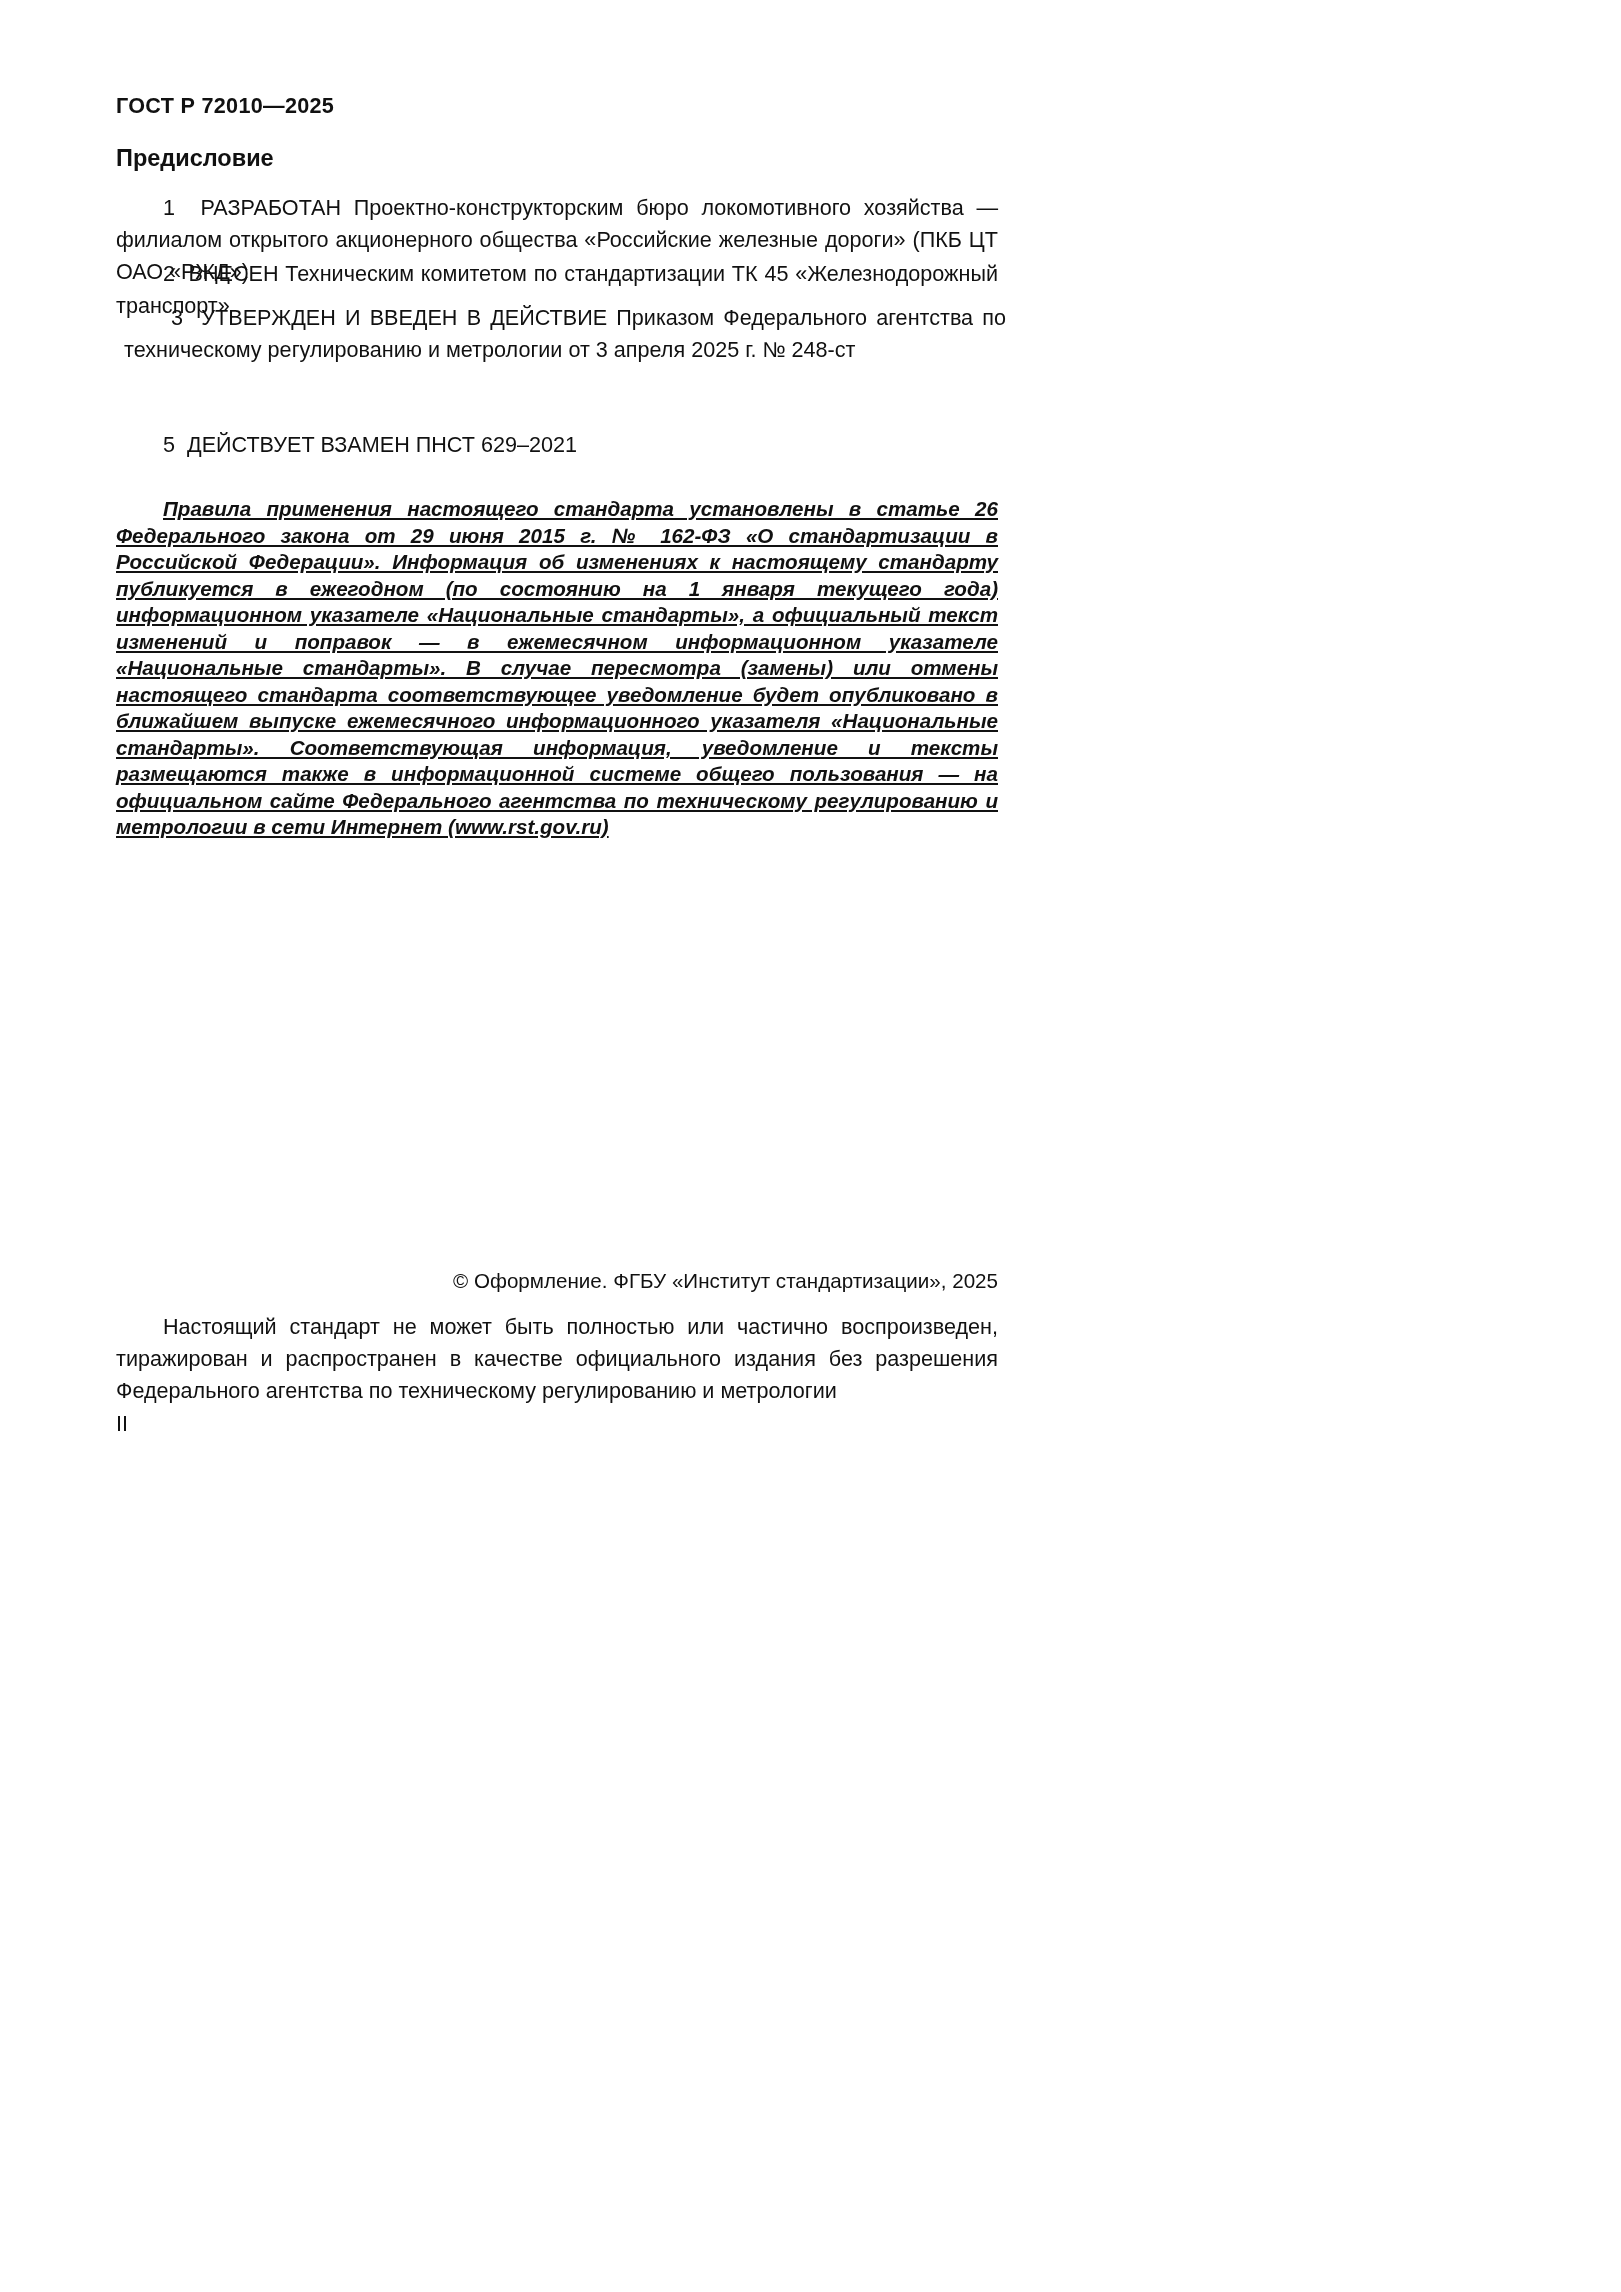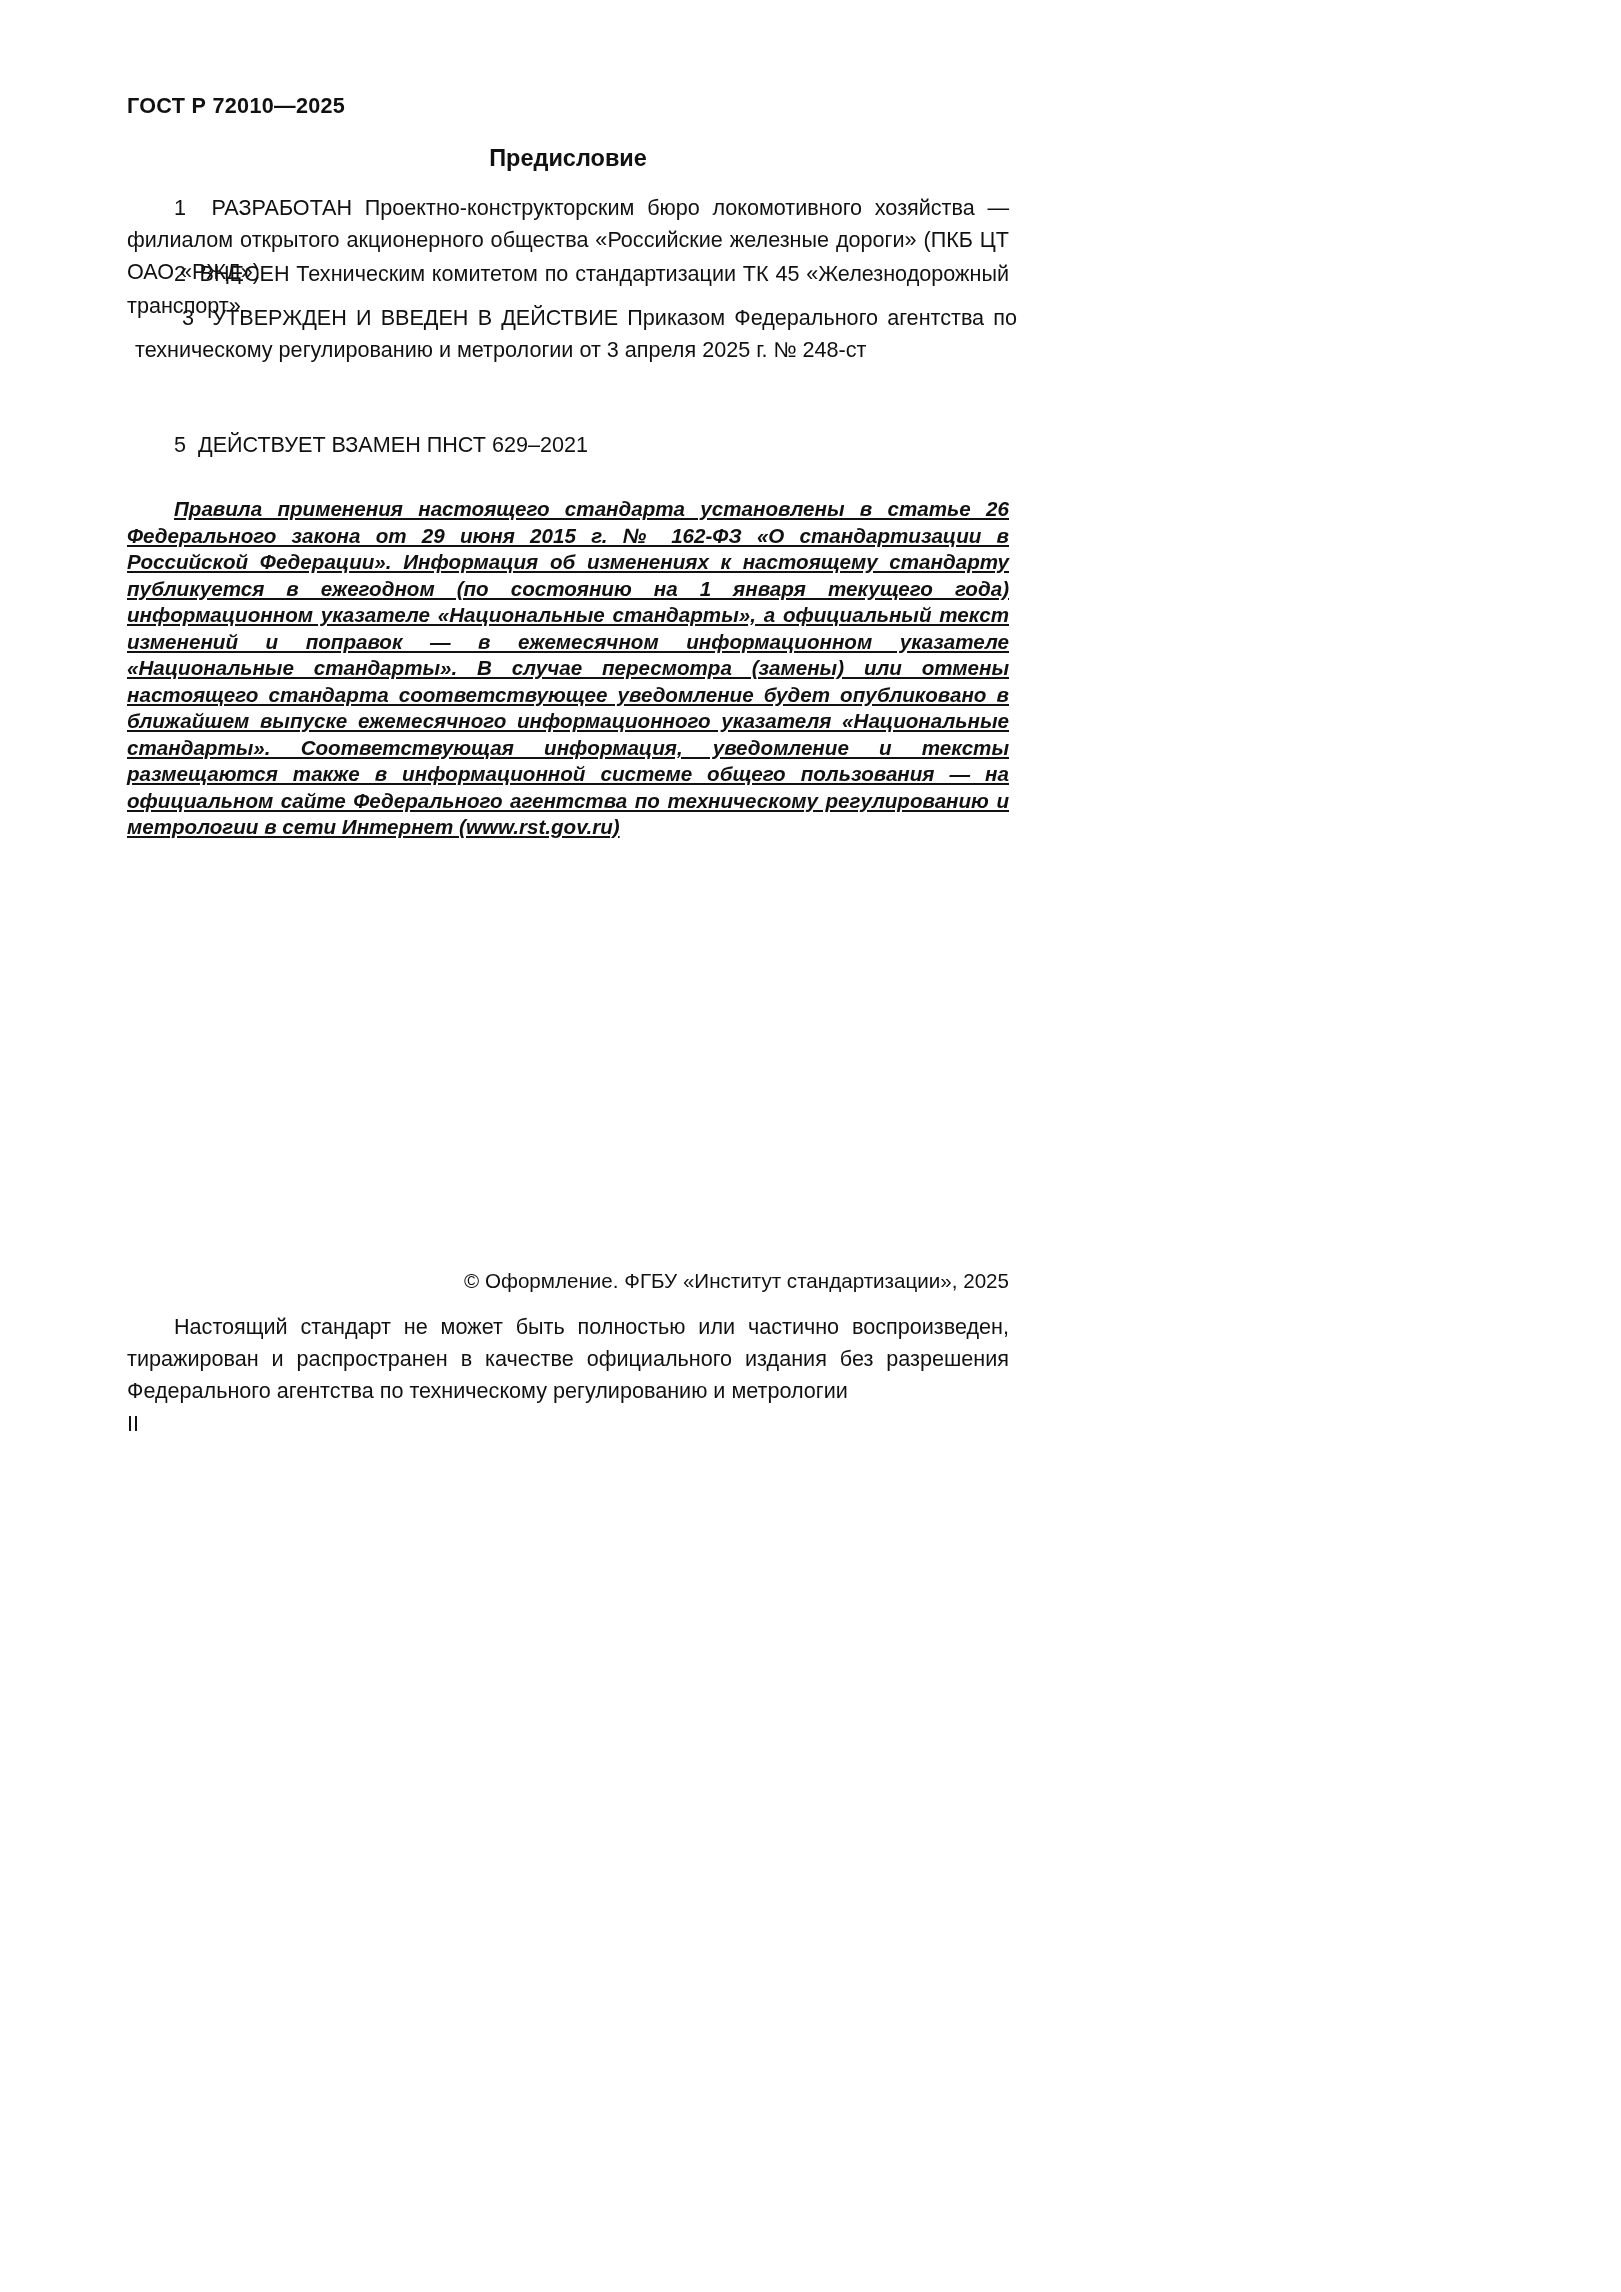--- a/index.html
+++ b/index.html
@@ -12,34 +12,34 @@
     width: 1621px;
     height: 2293px;
     margin: 0 auto;
     background: #ffffff;
     font-family: "Liberation Sans", sans-serif;
     color: #111111;
     overflow: hidden;
   }
   .abs {
     position: absolute;
-    left: 127px;
+    left: 116px;
     width: 882px;
   }
   .doc-header {
     top: 93px;
     font-size: 21.6px;
     font-weight: bold;
     letter-spacing: 0.3px;
   }
   .doc-title {
     top: 145px;
     font-size: 23.5px;
     font-weight: bold;
-    text-align: center;
+    text-align: left;
   }
   .body-text {
     font-size: 21.6px;
     line-height: 32px;
     text-align: justify;
     text-indent: 47px;
     margin: 0;
   }
   .item-1 { top: 192px; }
   .item-2 { top: 258px; }

